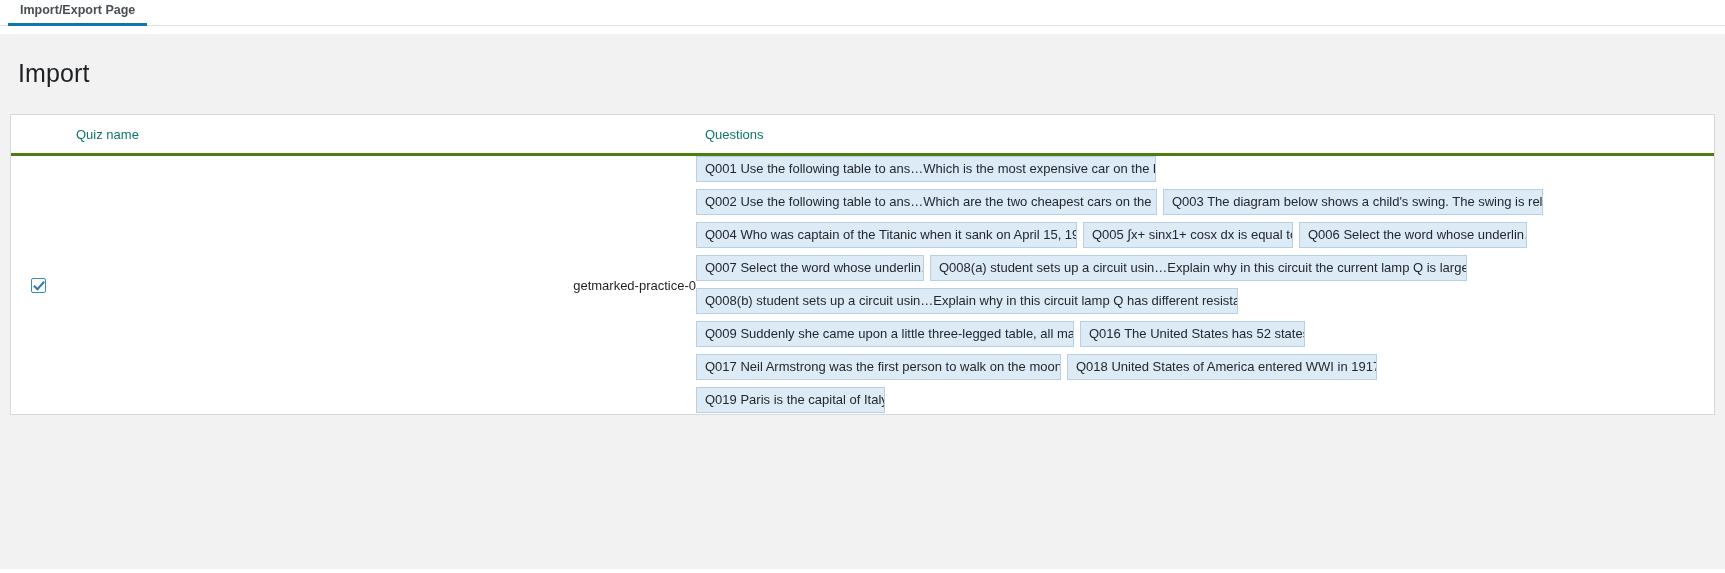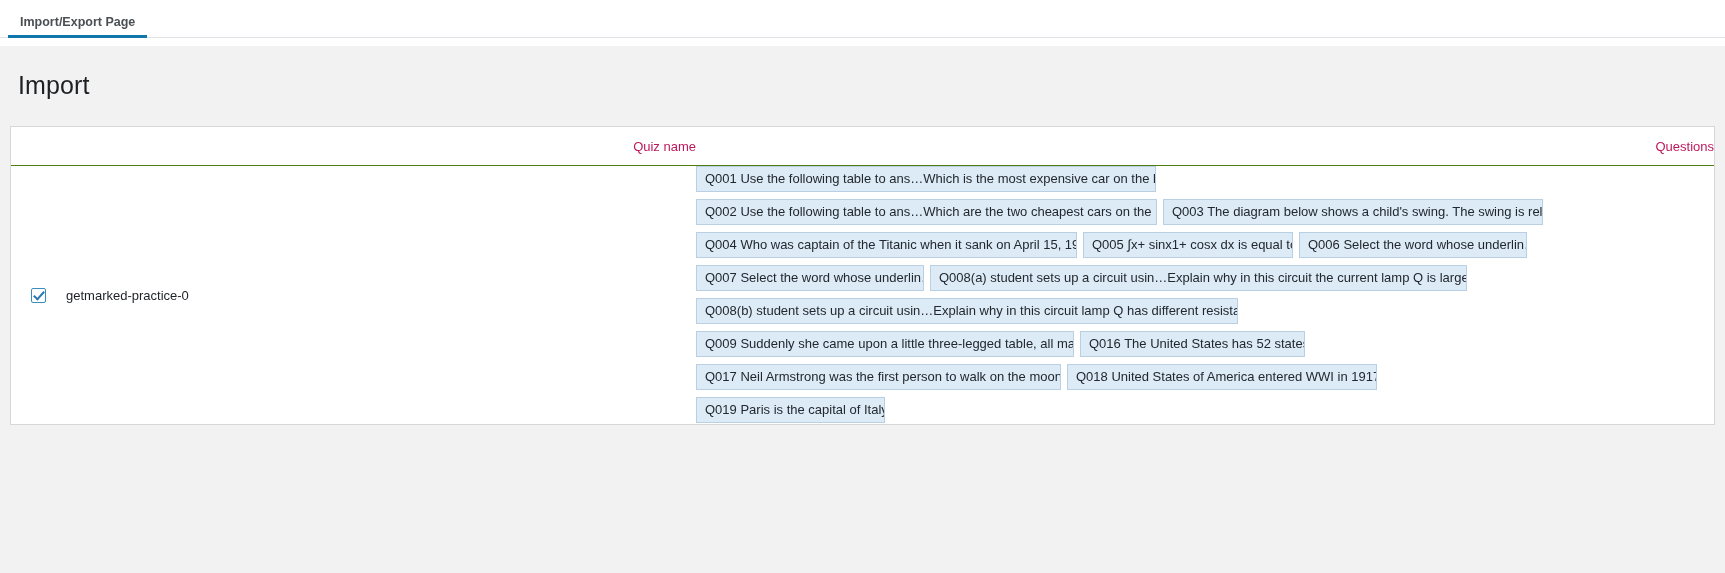--- a/index.html
+++ b/index.html
@@ -13,21 +13,21 @@
     font-family: "Liberation Sans", sans-serif;
     font-size: 13px;
     color: #1d2125;
     overflow: hidden;
   }
 
   
   .tabbar {
     background: #ffffff;
     border-bottom: 1px solid #dee2e6;
-    height: 38px;
+    height: 26px;
     padding-left: 8px;
     display: flex;
     align-items: flex-end;
     box-sizing: border-box;
   }
   .tab {
     position: relative;
     padding: 0 12px 9px 12px;
     font-size: 12.5px;
     font-weight: bold;
@@ -68,26 +68,26 @@
     background: #ffffff;
     border: 1px solid #d6d8db;
     box-sizing: border-box;
   }
   table.import-table {
     width: 100%;
     border-collapse: collapse;
     table-layout: fixed;
   }
   table.import-table thead th {
-    text-align: right;
+    text-align: left;
     font-weight: normal;
     font-size: 13px;
-    color: #be185d;
+    color: #0f766e;
     padding: 12px 0 11px 0;
-    border-bottom: 1px solid #4d7c0f;
+    border-bottom: 3px solid #4d7c0f;
     background: #ffffff;
   }
   th.col-check { width: 55px; }
   th.col-name  { width: 620px; padding-left: 10px !important; }
   th.col-q     { padding-left: 9px !important; }
 
   table.import-table tbody td {
     vertical-align: middle;
     padding: 0;
     background: #ffffff;
@@ -96,20 +96,21 @@
     width: 55px;
     text-align: center;
     padding-left: 18px;
     box-sizing: border-box;
   }
   td.cell-name {
     font-size: 13px;
     color: #1d2125;
     padding-left: 10px;
     white-space: nowrap;
+    text-align: right;
   }
   td.cell-questions {
     padding: 9px 0 9px 4px;
   }
 
   
   .cbox {
     width: 15px;
     height: 15px;
     border: 1px solid #7e8a95;

